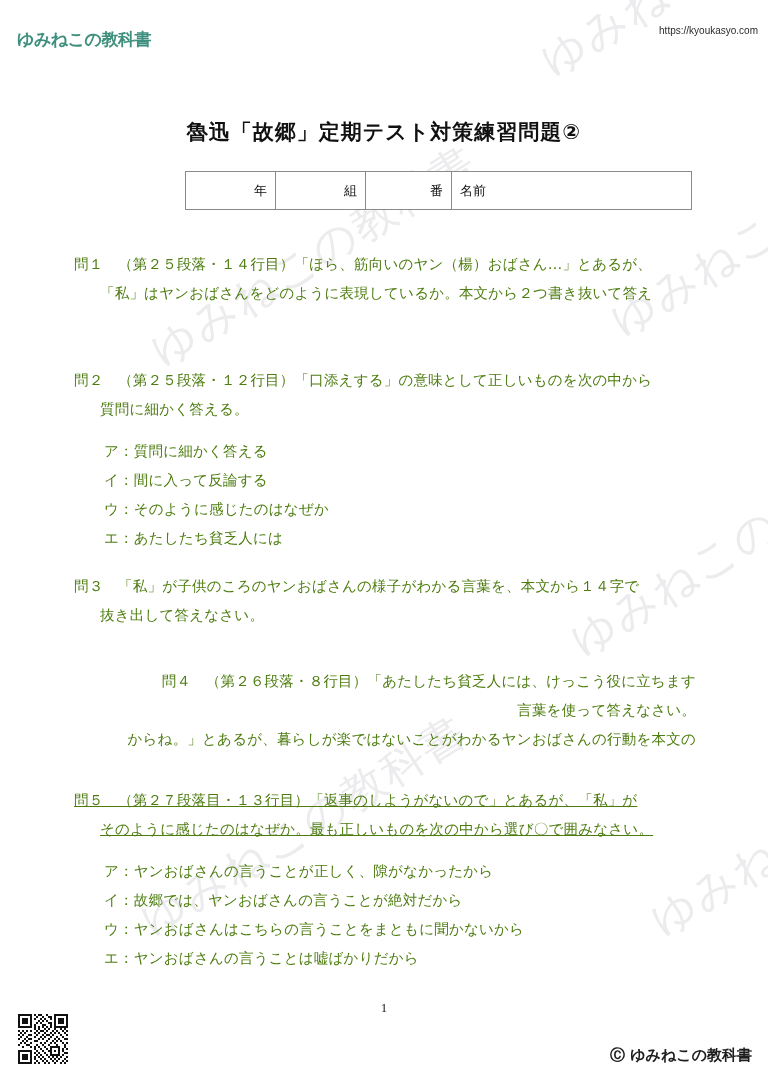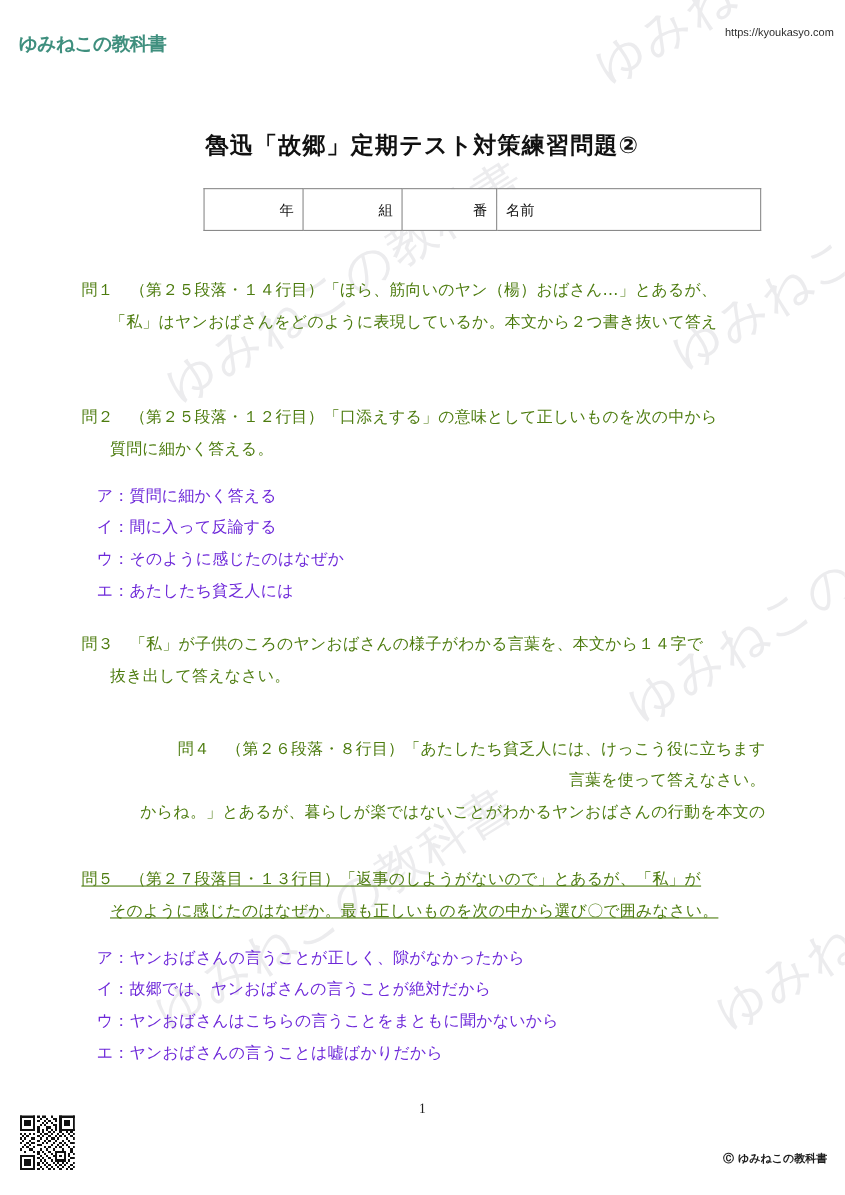--- a/index.html
+++ b/index.html
@@ -79,39 +79,39 @@
     left:74px;width:622px;
     z-index:3;
     font-size:14.5px;
     line-height:29px;
     color:#4d7c0f;
     letter-spacing:0.2px;
   }
   .qline{white-space:pre;}
   .qline.ind{padding-left:26px;}
   .choices{
-    position:absolute;left:88px;z-index:3;
-    font-size:14.5px;line-height:29px;color:#6d28d9;
+    position:absolute;left:104px;z-index:3;
+    font-size:14.5px;line-height:29px;color:#4d7c0f;
     letter-spacing:0.2px;
   }
   .choice{white-space:pre;}
 
   
   .pagenum{
     position:absolute;left:0;top:1000px;width:768px;
     text-align:center;font-size:13px;color:#222;z-index:3;
     font-family:"Liberation Serif",serif;
   }
   .qr{
     position:absolute;left:18px;top:1014px;
     width:50px;height:50px;z-index:3;
   }
   .copyright{
     position:absolute;right:16px;top:1046px;
-    font-size:10px;color:#1d1d1d;white-space:nowrap;z-index:3;
+    font-size:15px;color:#1d1d1d;white-space:nowrap;z-index:3;
     font-weight:700;
     font-family:"DejaVu Sans","Liberation Sans",sans-serif;
   }
 </style>
 </head>
 <body>
 
 <div class="page">
 
   <div class="wm-layer">

